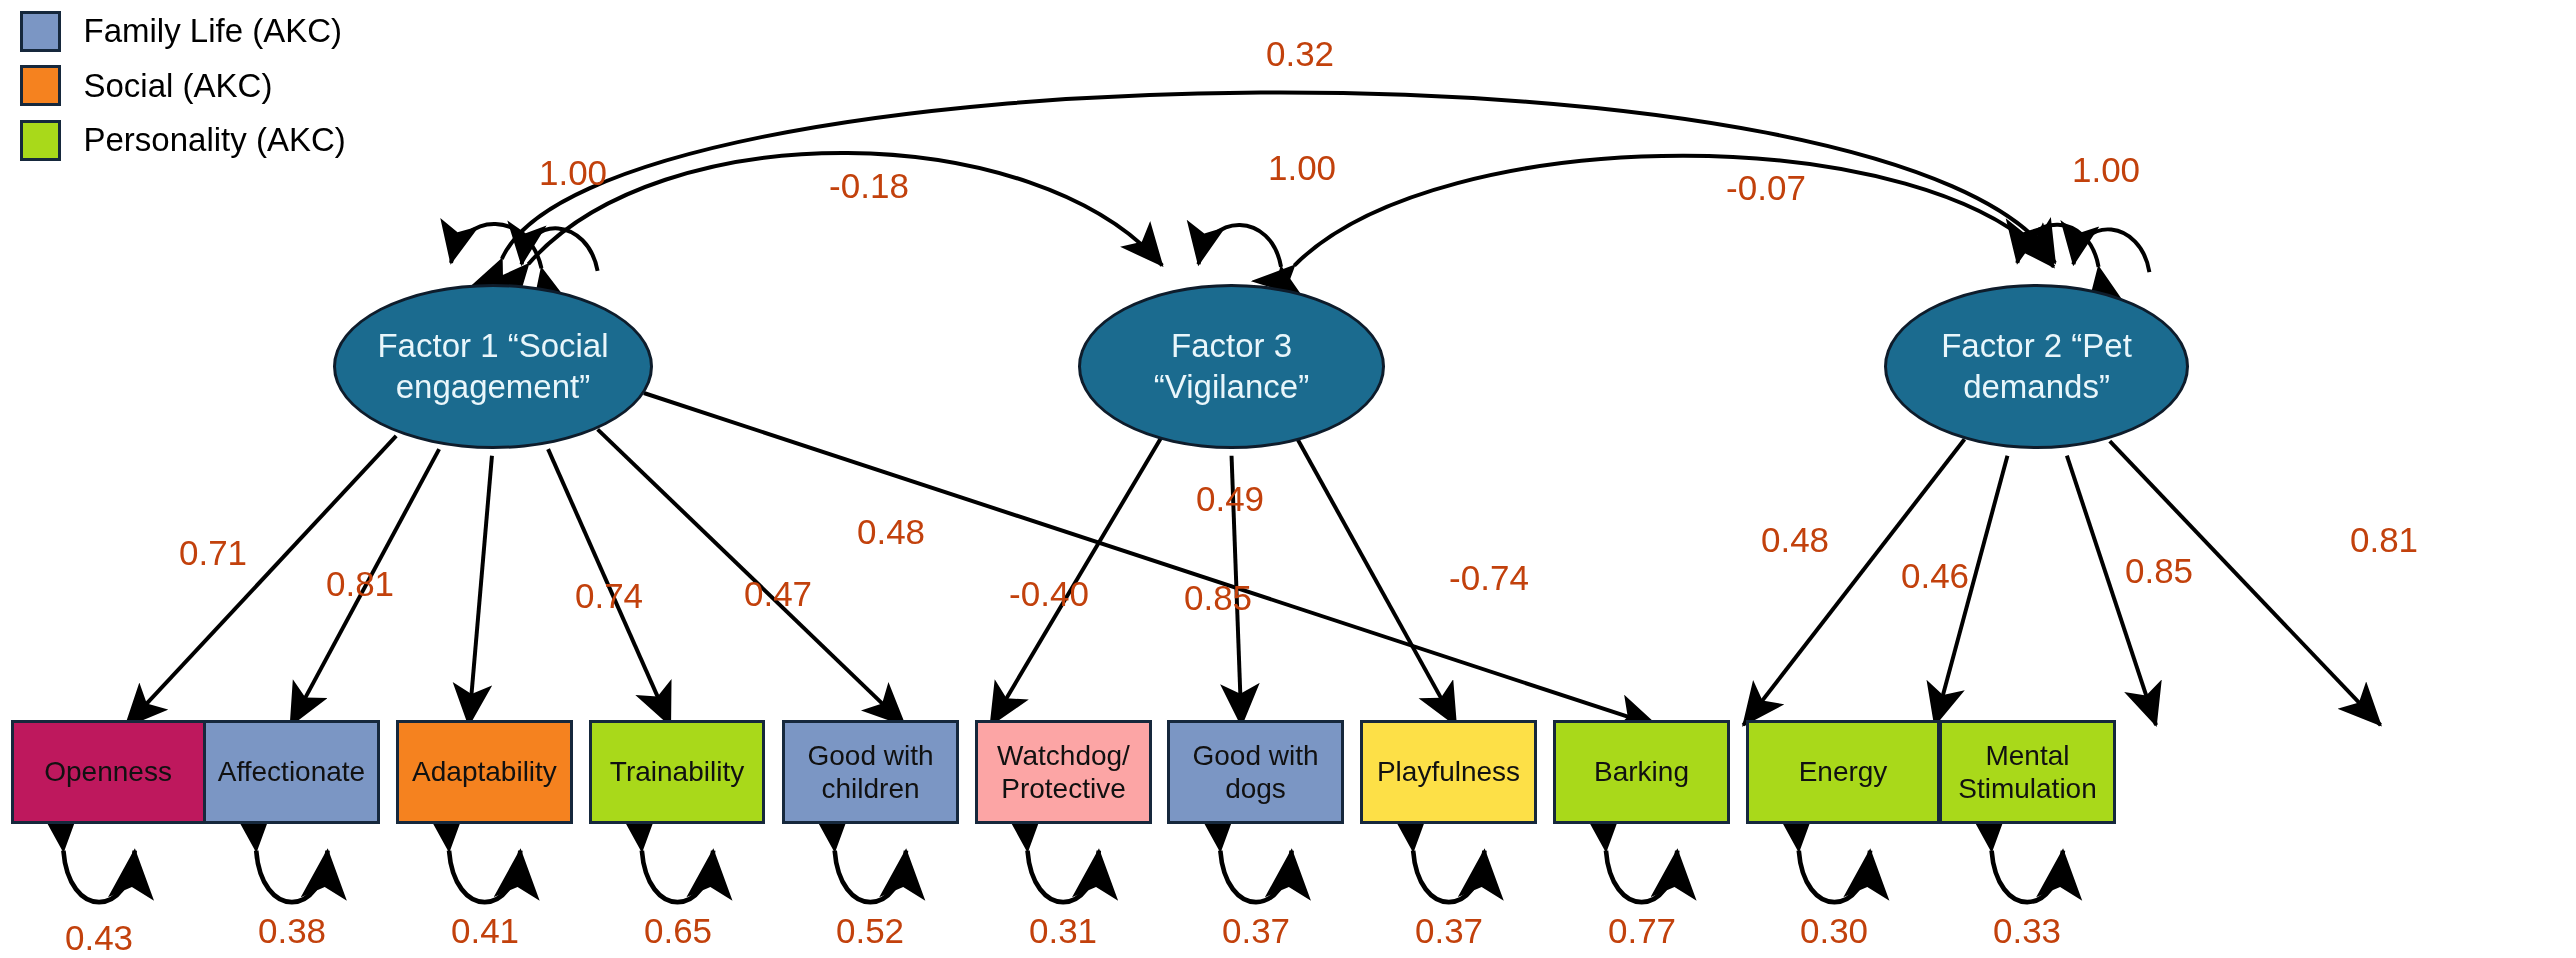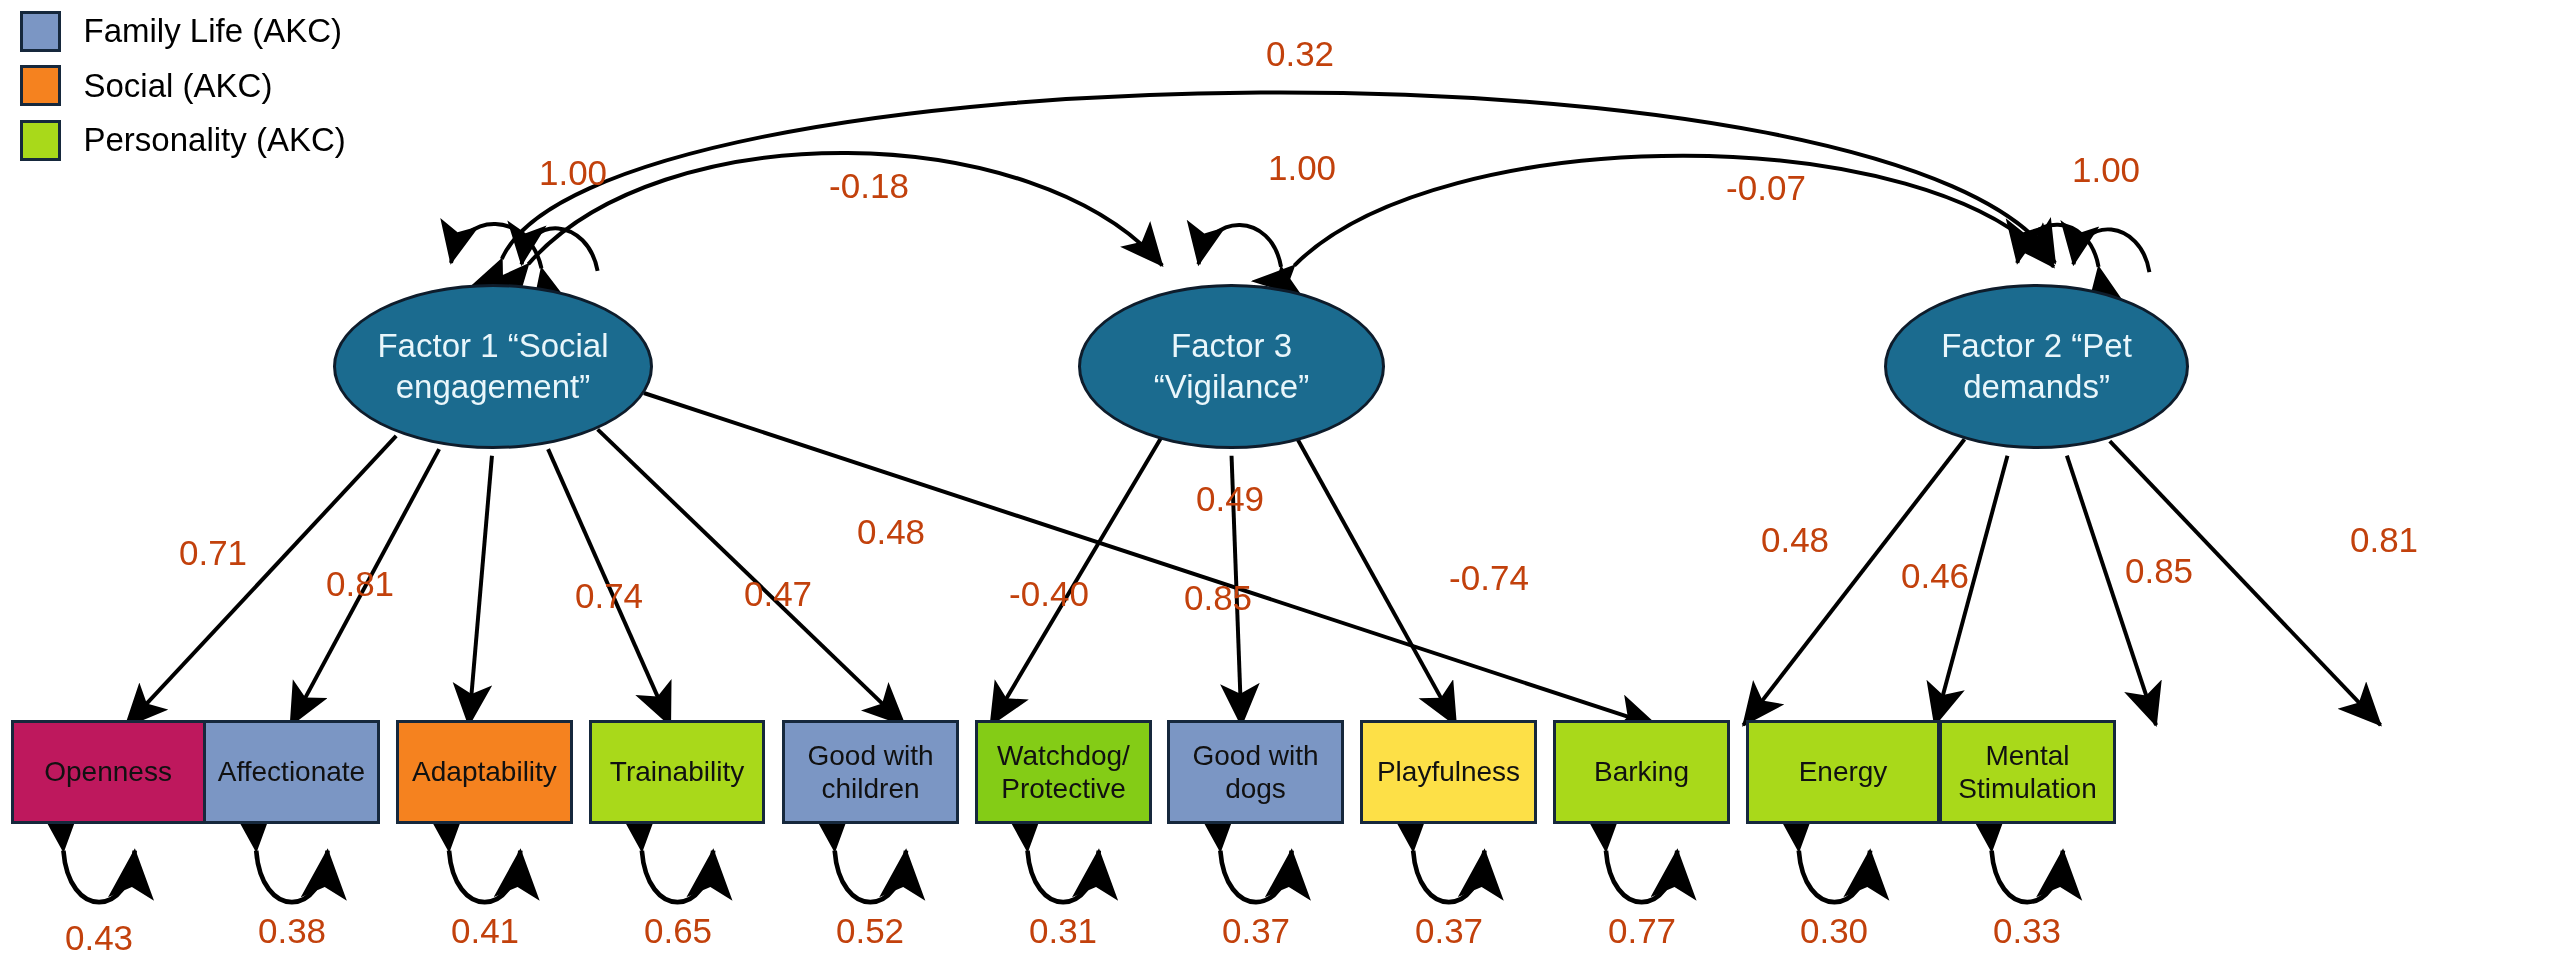--- a/index.html
+++ b/index.html
@@ -126,21 +126,21 @@
   </div>
   <div class="indicator" style="left:396px;top:720px;width:177px;height:104px;background:#f5821f;">
     <span>Adaptability</span>
   </div>
   <div class="indicator" style="left:589px;top:720px;width:176px;height:104px;background:#a9d91a;">
     <span>Trainability</span>
   </div>
   <div class="indicator" style="left:782px;top:720px;width:177px;height:104px;background:#7b96c4;">
     <span>Good with children</span>
   </div>
-  <div class="indicator" style="left:975px;top:720px;width:177px;height:104px;background:#84cc16;">
+  <div class="indicator" style="left:975px;top:720px;width:177px;height:104px;background:#fca5a5;">
     <span>Watchdog/ Protective</span>
   </div>
   <div class="indicator" style="left:1167px;top:720px;width:177px;height:104px;background:#7b96c4;">
     <span>Good with dogs</span>
   </div>
   <div class="indicator" style="left:1360px;top:720px;width:177px;height:104px;background:#fde047;">
     <span>Playfulness</span>
   </div>
   <div class="indicator" style="left:1553px;top:720px;width:177px;height:104px;background:#a9d91a;">
     <span>Barking</span>

